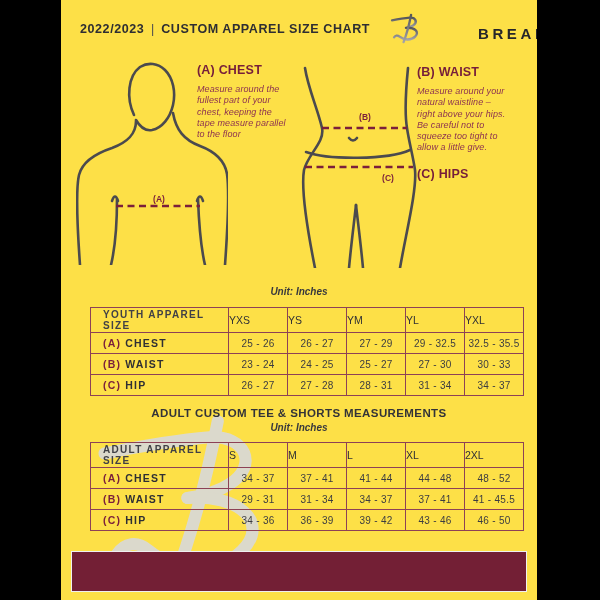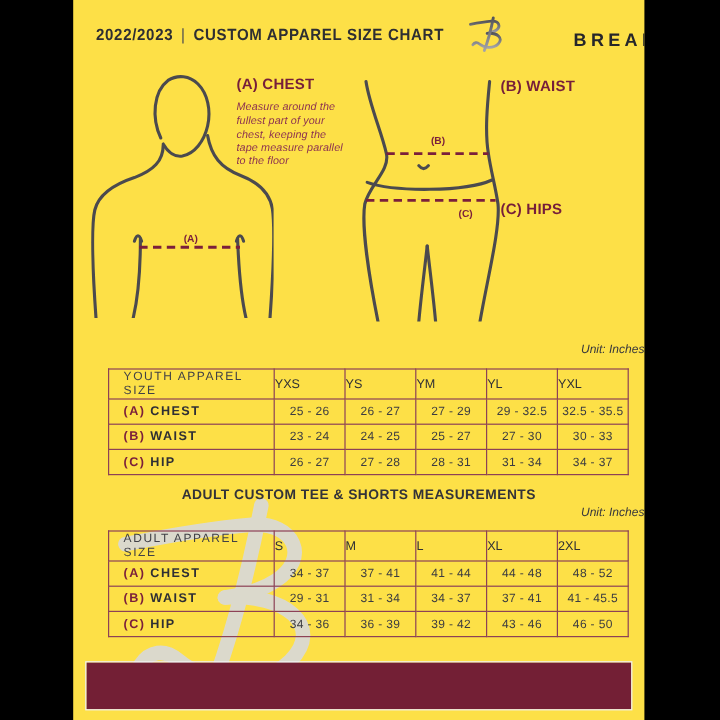--- a/index.html
+++ b/index.html
@@ -26,33 +26,33 @@
   .guide h3{margin:0;font-size:12.5px;font-weight:bold;color:#761e3a;letter-spacing:.2px;}
   .guide p{margin:7px 0 0 0;font-size:9px;font-style:italic;color:#8c3150;line-height:11.3px;
     white-space:pre-line;letter-spacing:.1px;}
   .g-chest{left:136px;top:63px;}
   .g-waist{left:356px;top:65px;}
   .g-hips{left:356px;top:167px;}
 
   
   .sec-title{position:absolute;left:0;width:476px;text-align:center;font-size:11.5px;font-weight:bold;
     color:#333338;letter-spacing:.4px;}
-  .sec-unit{position:absolute;left:0;width:476px;text-align:right;font-size:10px;font-weight:400;
+  .sec-unit{position:absolute;left:0;width:476px;text-align:center;font-size:10px;font-weight:700;
     font-style:italic;color:#38383d;}
   .t-youth{top:271px;} .u-youth{top:286px;}
   .t-adult{top:407px;} .u-adult{top:422px;}
 
   
   .size-table{position:absolute;left:29px;width:433px;border-collapse:collapse;table-layout:fixed;
     background:transparent;}
   .yt{top:307px;} .at{top:442px;}
   .size-table th,.size-table td{border:1px solid #8d4156;padding:0;}
   .size-table thead tr{height:25px;}
   .size-table tbody tr{height:21px;}
-  .size-table th.label-col{font-weight:normal;font-size:10px;letter-spacing:1.3px;color:#414146;
+  .size-table th.label-col{font-weight:bold;font-size:10px;letter-spacing:1.3px;color:#414146;
     text-align:left;padding-left:12px;}
   .size-table th.size-col{font-size:10.5px;font-weight:normal;color:#303035;text-align:left;}
   .size-table td{font-size:10px;color:#3c3c41;text-align:center;letter-spacing:.3px;}
   .size-table td.label-col{text-align:left;padding-left:12px;font-size:10.5px;letter-spacing:1.2px;
     color:#2f2f34;font-weight:600;}
   .size-table .marker{color:#7b1f3b;font-weight:bold;}
 
   
   .watermark{position:absolute;left:30px;top:413px;width:205px;height:178px;z-index:0;opacity:.9;}
   .content-layer{position:absolute;inset:0;z-index:1;}
@@ -121,20 +121,26 @@
       <div class="guide g-chest">
         <h3>(A) CHEST</h3>
         <p>Measure around the
 fullest part of your
 chest, keeping the
 tape measure parallel
 to the floor</p>
       </div>
       <div class="guide g-waist">
         <h3>(B) WAIST</h3>
+        <p>Measure around your
+natural waistline –
+right above your hips.
+Be careful not to
+squeeze too tight to
+allow a little give.</p>
       </div>
       <div class="guide g-hips">
         <h3>(C) HIPS</h3>
       </div>
 
       <div class="sec-unit u-youth">Unit: Inches</div>
       <table class="size-table yt" id="youth-table">
         <colgroup>
             <col style="width:138px">
             <col style="width:59px">

